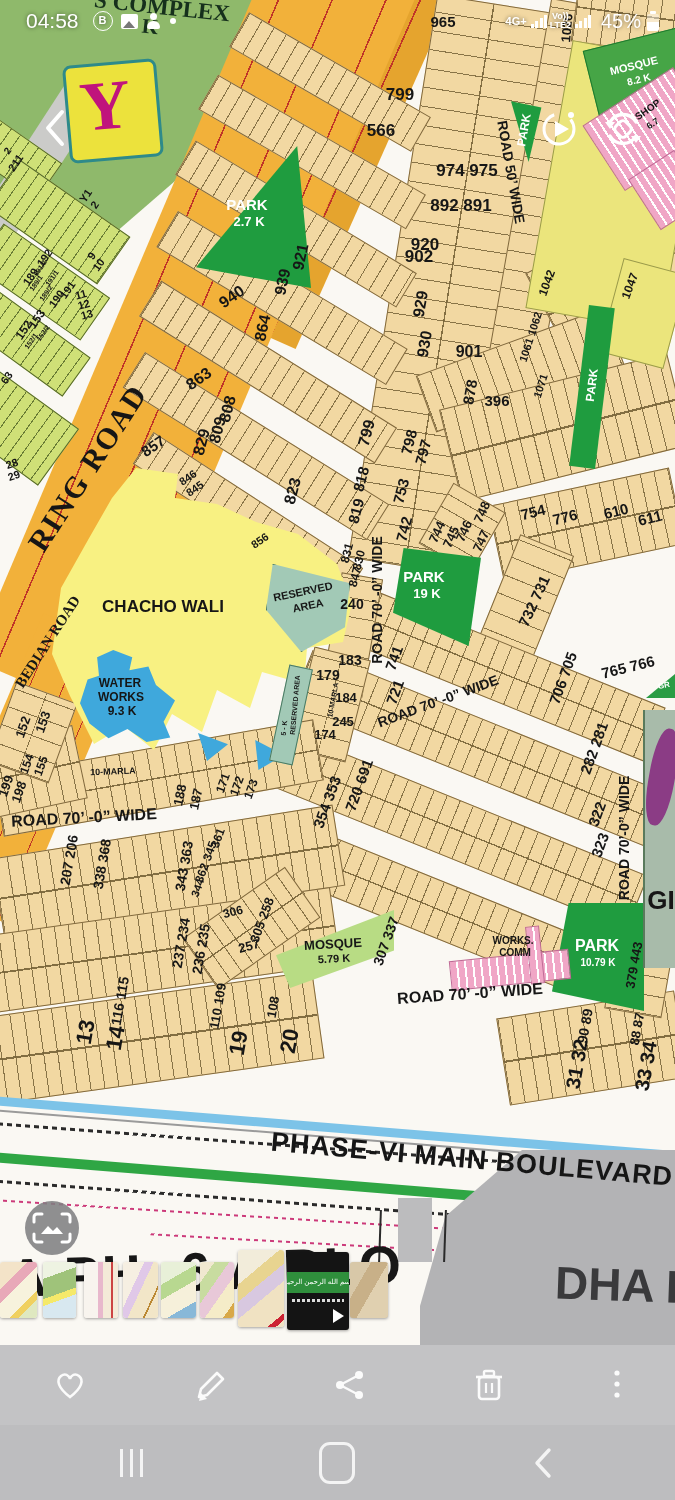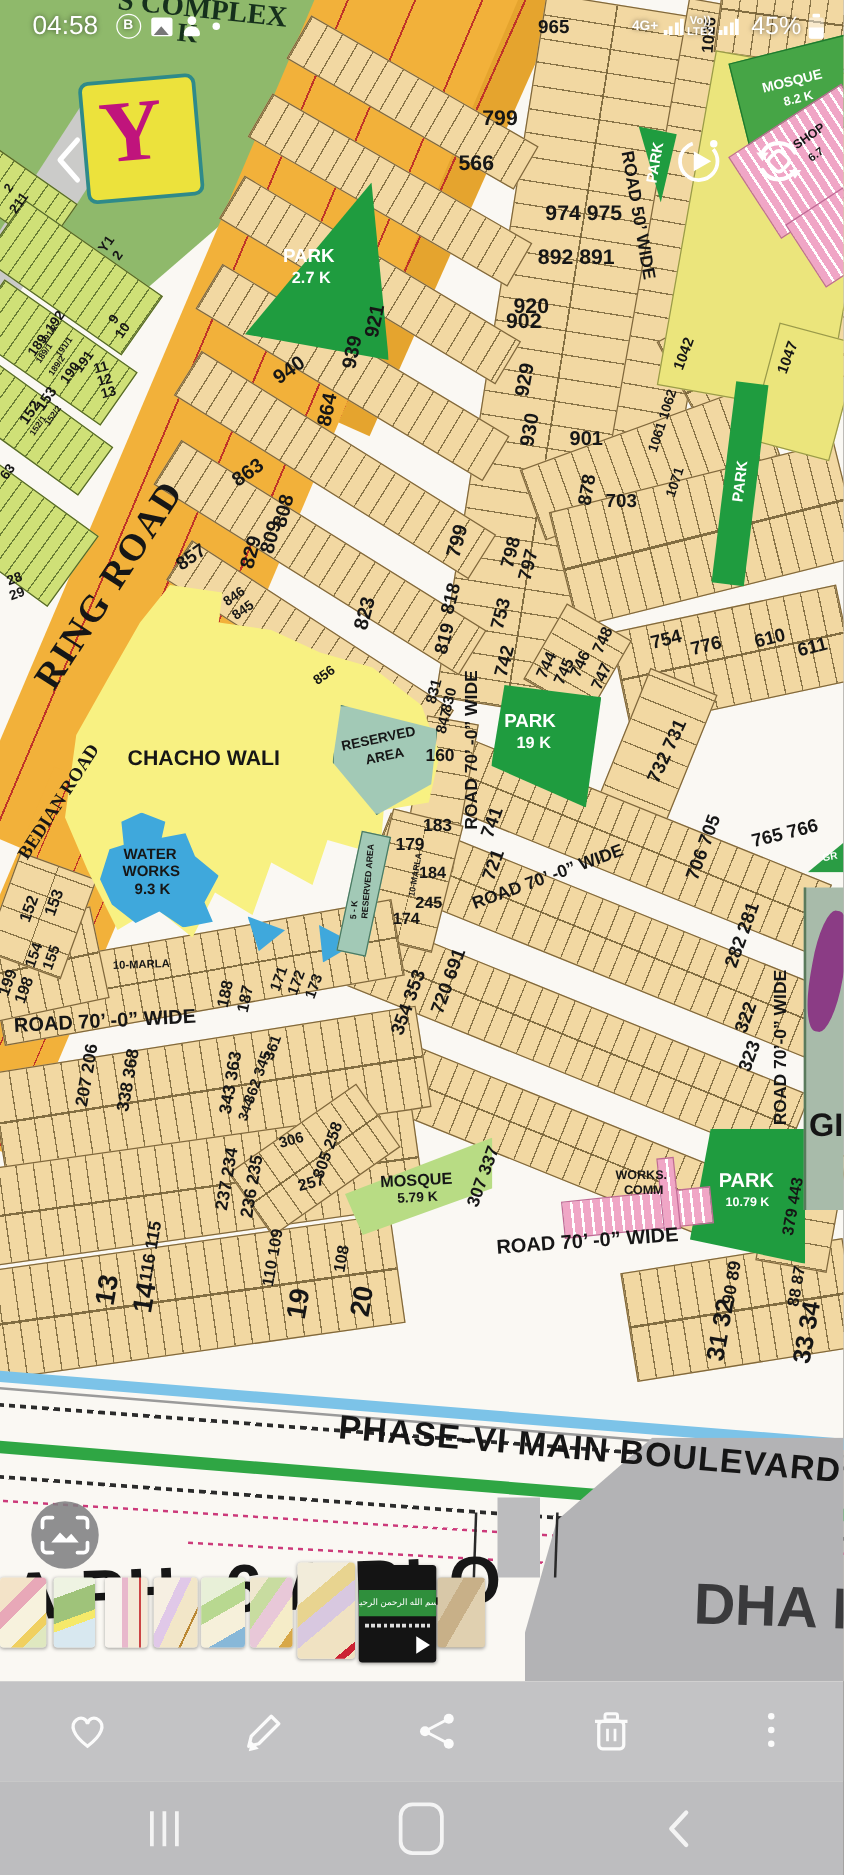--- a/index.html
+++ b/index.html
@@ -154,21 +154,21 @@
         <span class="lbl" style="left: 301px; top: 257px; font-size: 16px; transform: translate(-50%, -50%) rotate(-78deg);">921</span>
         <span class="lbl" style="left: 283px; top: 282px; font-size: 16px; transform: translate(-50%, -50%) rotate(-78deg);">939</span>
         <span class="lbl" style="left: 232px; top: 297px; font-size: 16px; transform: translate(-50%, -50%) rotate(-35deg);">940</span>
         <span class="lbl" style="left: 263px; top: 328px; font-size: 16px; transform: translate(-50%, -50%) rotate(-78deg);">864</span>
         <span class="lbl" style="left: 421px; top: 304px; font-size: 16px; transform: translate(-50%, -50%) rotate(-80deg);">929</span>
         <span class="lbl" style="left: 425px; top: 344px; font-size: 16px; transform: translate(-50%, -50%) rotate(-80deg);">930</span>
         <span class="lbl" style="left: 469px; top: 352px; font-size: 16px; transform: translate(-50%, -50%) rotate(0deg);">901</span>
         <span class="lbl" style="left: 199px; top: 379px; font-size: 16px; transform: translate(-50%, -50%) rotate(-35deg);">863</span>
         <span class="lbl" style="left: 228px; top: 409px; font-size: 16px; transform: translate(-50%, -50%) rotate(-75deg);">808</span>
         <span class="lbl" style="left: 470px; top: 392px; font-size: 15px; transform: translate(-50%, -50%) rotate(-80deg);">878</span>
-        <span class="lbl" style="left: 497px; top: 401px; font-size: 15px; transform: translate(-50%, -50%) rotate(0deg);">703</span>
+        <span class="lbl" style="left: 497px; top: 401px; font-size: 15px; transform: translate(-50%, -50%) rotate(0deg);">396</span>
         <span class="lbl" style="left: 202px; top: 442px; font-size: 16px; transform: translate(-50%, -50%) rotate(-75deg);">829</span>
         <span class="lbl" style="left: 218px; top: 430px; font-size: 16px; transform: translate(-50%, -50%) rotate(-75deg);">809</span>
         <span class="lbl" style="left: 367px; top: 433px; font-size: 16px; transform: translate(-50%, -50%) rotate(-75deg);">799</span>
         <span class="lbl" style="left: 409px; top: 442px; font-size: 15px; transform: translate(-50%, -50%) rotate(-75deg);">798</span>
         <span class="lbl" style="left: 423px; top: 452px; font-size: 15px; transform: translate(-50%, -50%) rotate(-75deg);">797</span>
         <span class="lbl" style="left: 153px; top: 446px; font-size: 15px; transform: translate(-50%, -50%) rotate(-35deg);">857</span>
         <span class="lbl" style="left: 188px; top: 478px; font-size: 11px; transform: translate(-50%, -50%) rotate(-35deg);">846</span>
         <span class="lbl" style="left: 195px; top: 489px; font-size: 11px; transform: translate(-50%, -50%) rotate(-35deg);">845</span>
         <span class="lbl" style="left: 293px; top: 491px; font-size: 16px; transform: translate(-50%, -50%) rotate(-75deg);">823</span>
         <span class="lbl" style="left: 361px; top: 479px; font-size: 15px; transform: translate(-50%, -50%) rotate(-75deg);">818</span>
@@ -181,21 +181,21 @@
         <span class="lbl" style="left: 481px; top: 541px; font-size: 13px; transform: translate(-50%, -50%) rotate(-65deg);">747</span>
         <span class="lbl" style="left: 482px; top: 512px; font-size: 13px; transform: translate(-50%, -50%) rotate(-65deg);">748</span>
         <span class="lbl" style="left: 533px; top: 512px; font-size: 15px; transform: translate(-50%, -50%) rotate(-14deg);">754</span>
         <span class="lbl" style="left: 565px; top: 517px; font-size: 15px; transform: translate(-50%, -50%) rotate(-14deg);">776</span>
         <span class="lbl" style="left: 616px; top: 511px; font-size: 15px; transform: translate(-50%, -50%) rotate(-14deg);">610</span>
         <span class="lbl" style="left: 650px; top: 518px; font-size: 15px; transform: translate(-50%, -50%) rotate(-14deg);">611</span>
         <span class="lbl" style="left: 260px; top: 541px; font-size: 11px; transform: translate(-50%, -50%) rotate(-35deg);">856</span>
         <span class="lbl" style="left: 347px; top: 553px; font-size: 12px; transform: translate(-50%, -50%) rotate(-75deg);">831</span>
         <span class="lbl" style="left: 359px; top: 560px; font-size: 12px; transform: translate(-50%, -50%) rotate(-75deg);">830</span>
         <span class="lbl" style="left: 355px; top: 577px; font-size: 12px; transform: translate(-50%, -50%) rotate(-75deg);">847</span>
-        <span class="lbl" style="left: 352px; top: 604px; font-size: 14px; transform: translate(-50%, -50%) rotate(0deg);">160</span>
+        <span class="lbl" style="left: 352px; top: 604px; font-size: 14px; transform: translate(-50%, -50%) rotate(0deg);">240</span>
         <span class="lbl" style="left: 350px; top: 660px; font-size: 14px; transform: translate(-50%, -50%) rotate(0deg);">183</span>
         <span class="lbl" style="left: 534px; top: 601px; font-size: 15px; transform: translate(-50%, -50%) rotate(-65deg);">732 731</span>
         <span class="lbl" style="left: 328px; top: 675px; font-size: 14px; transform: translate(-50%, -50%) rotate(0deg);">179</span>
         <span class="lbl" style="left: 346px; top: 698px; font-size: 13px; transform: translate(-50%, -50%) rotate(0deg);">184</span>
         <span class="lbl" style="left: 343px; top: 722px; font-size: 13px; transform: translate(-50%, -50%) rotate(0deg);">245</span>
         <span class="lbl" style="left: 325px; top: 735px; font-size: 13px; transform: translate(-50%, -50%) rotate(0deg);">174</span>
         <span class="lbl" style="left: 333px; top: 700px; font-size: 7px; transform: translate(-50%, -50%) rotate(-80deg);">10-MARLA</span>
         <span class="lbl" style="left: 295px; top: 705px; font-size: 7px; transform: translate(-50%, -50%) rotate(-85deg);">RESERVED AREA</span>
         <span class="lbl" style="left: 284px; top: 728px; font-size: 7px; transform: translate(-50%, -50%) rotate(-85deg);">5 - K</span>
         <span class="lbl" style="left: 303px; top: 592px; font-size: 11px; transform: translate(-50%, -50%) rotate(-12deg);">RESERVED</span>

